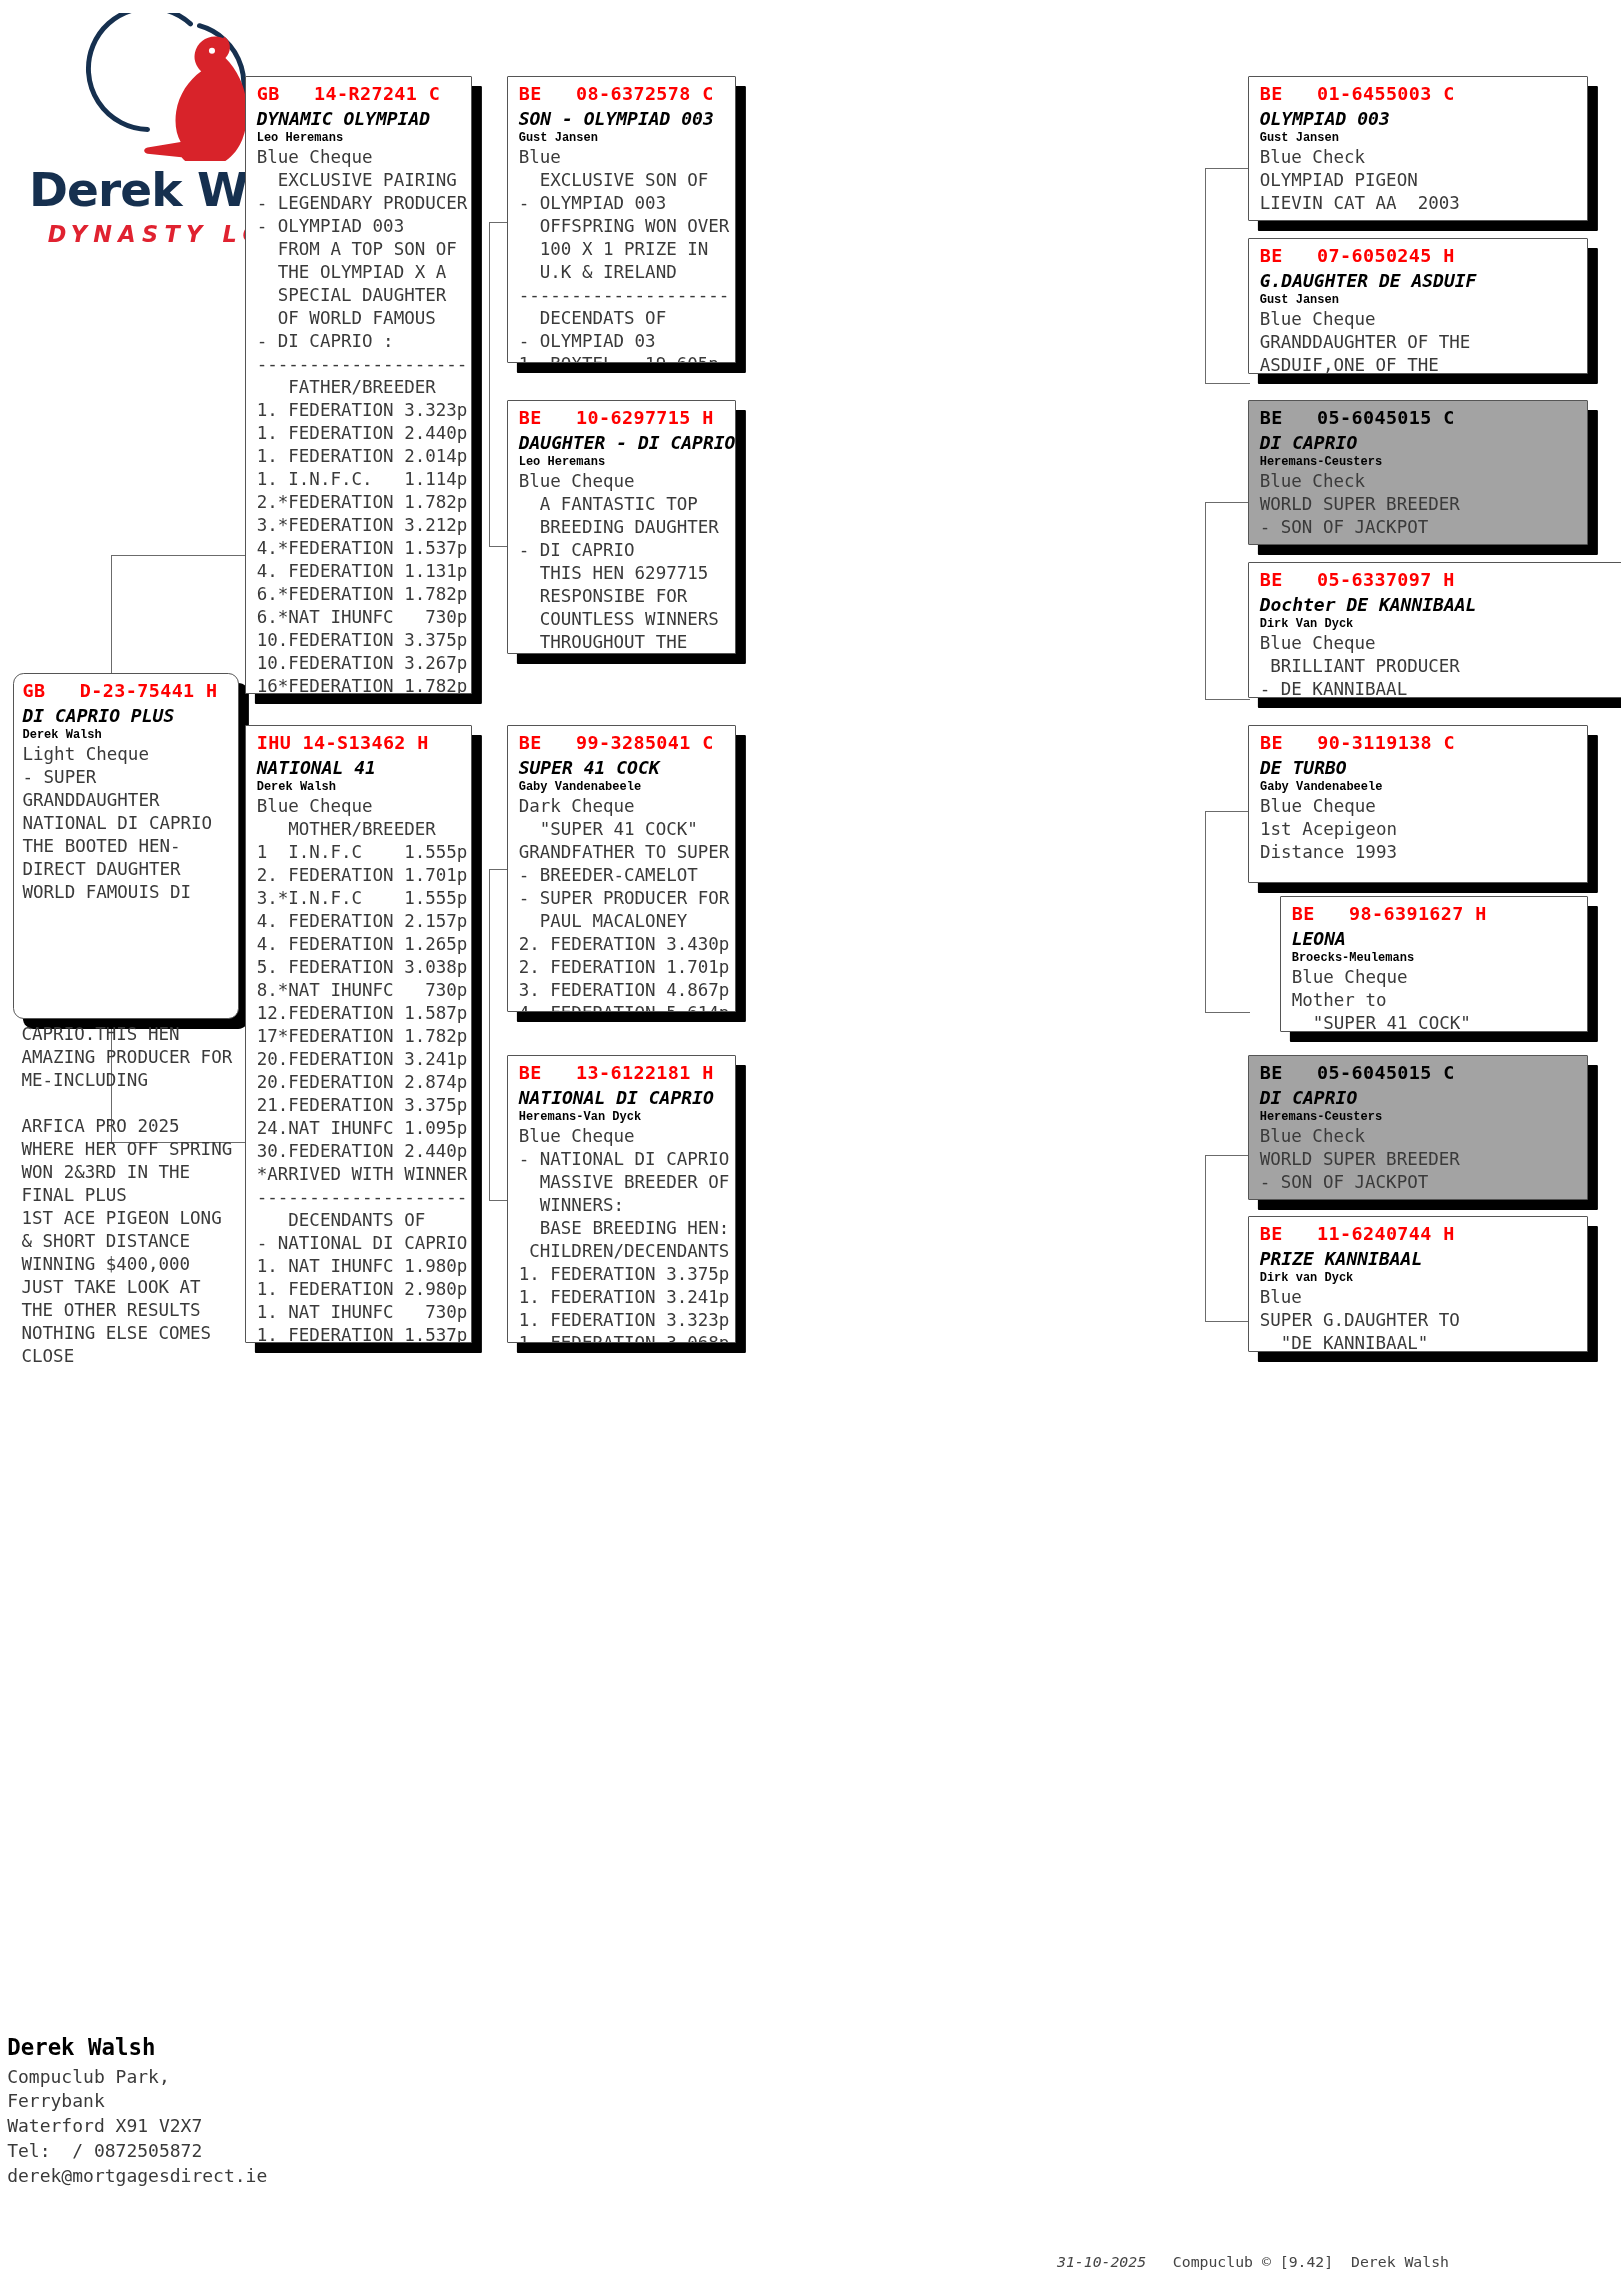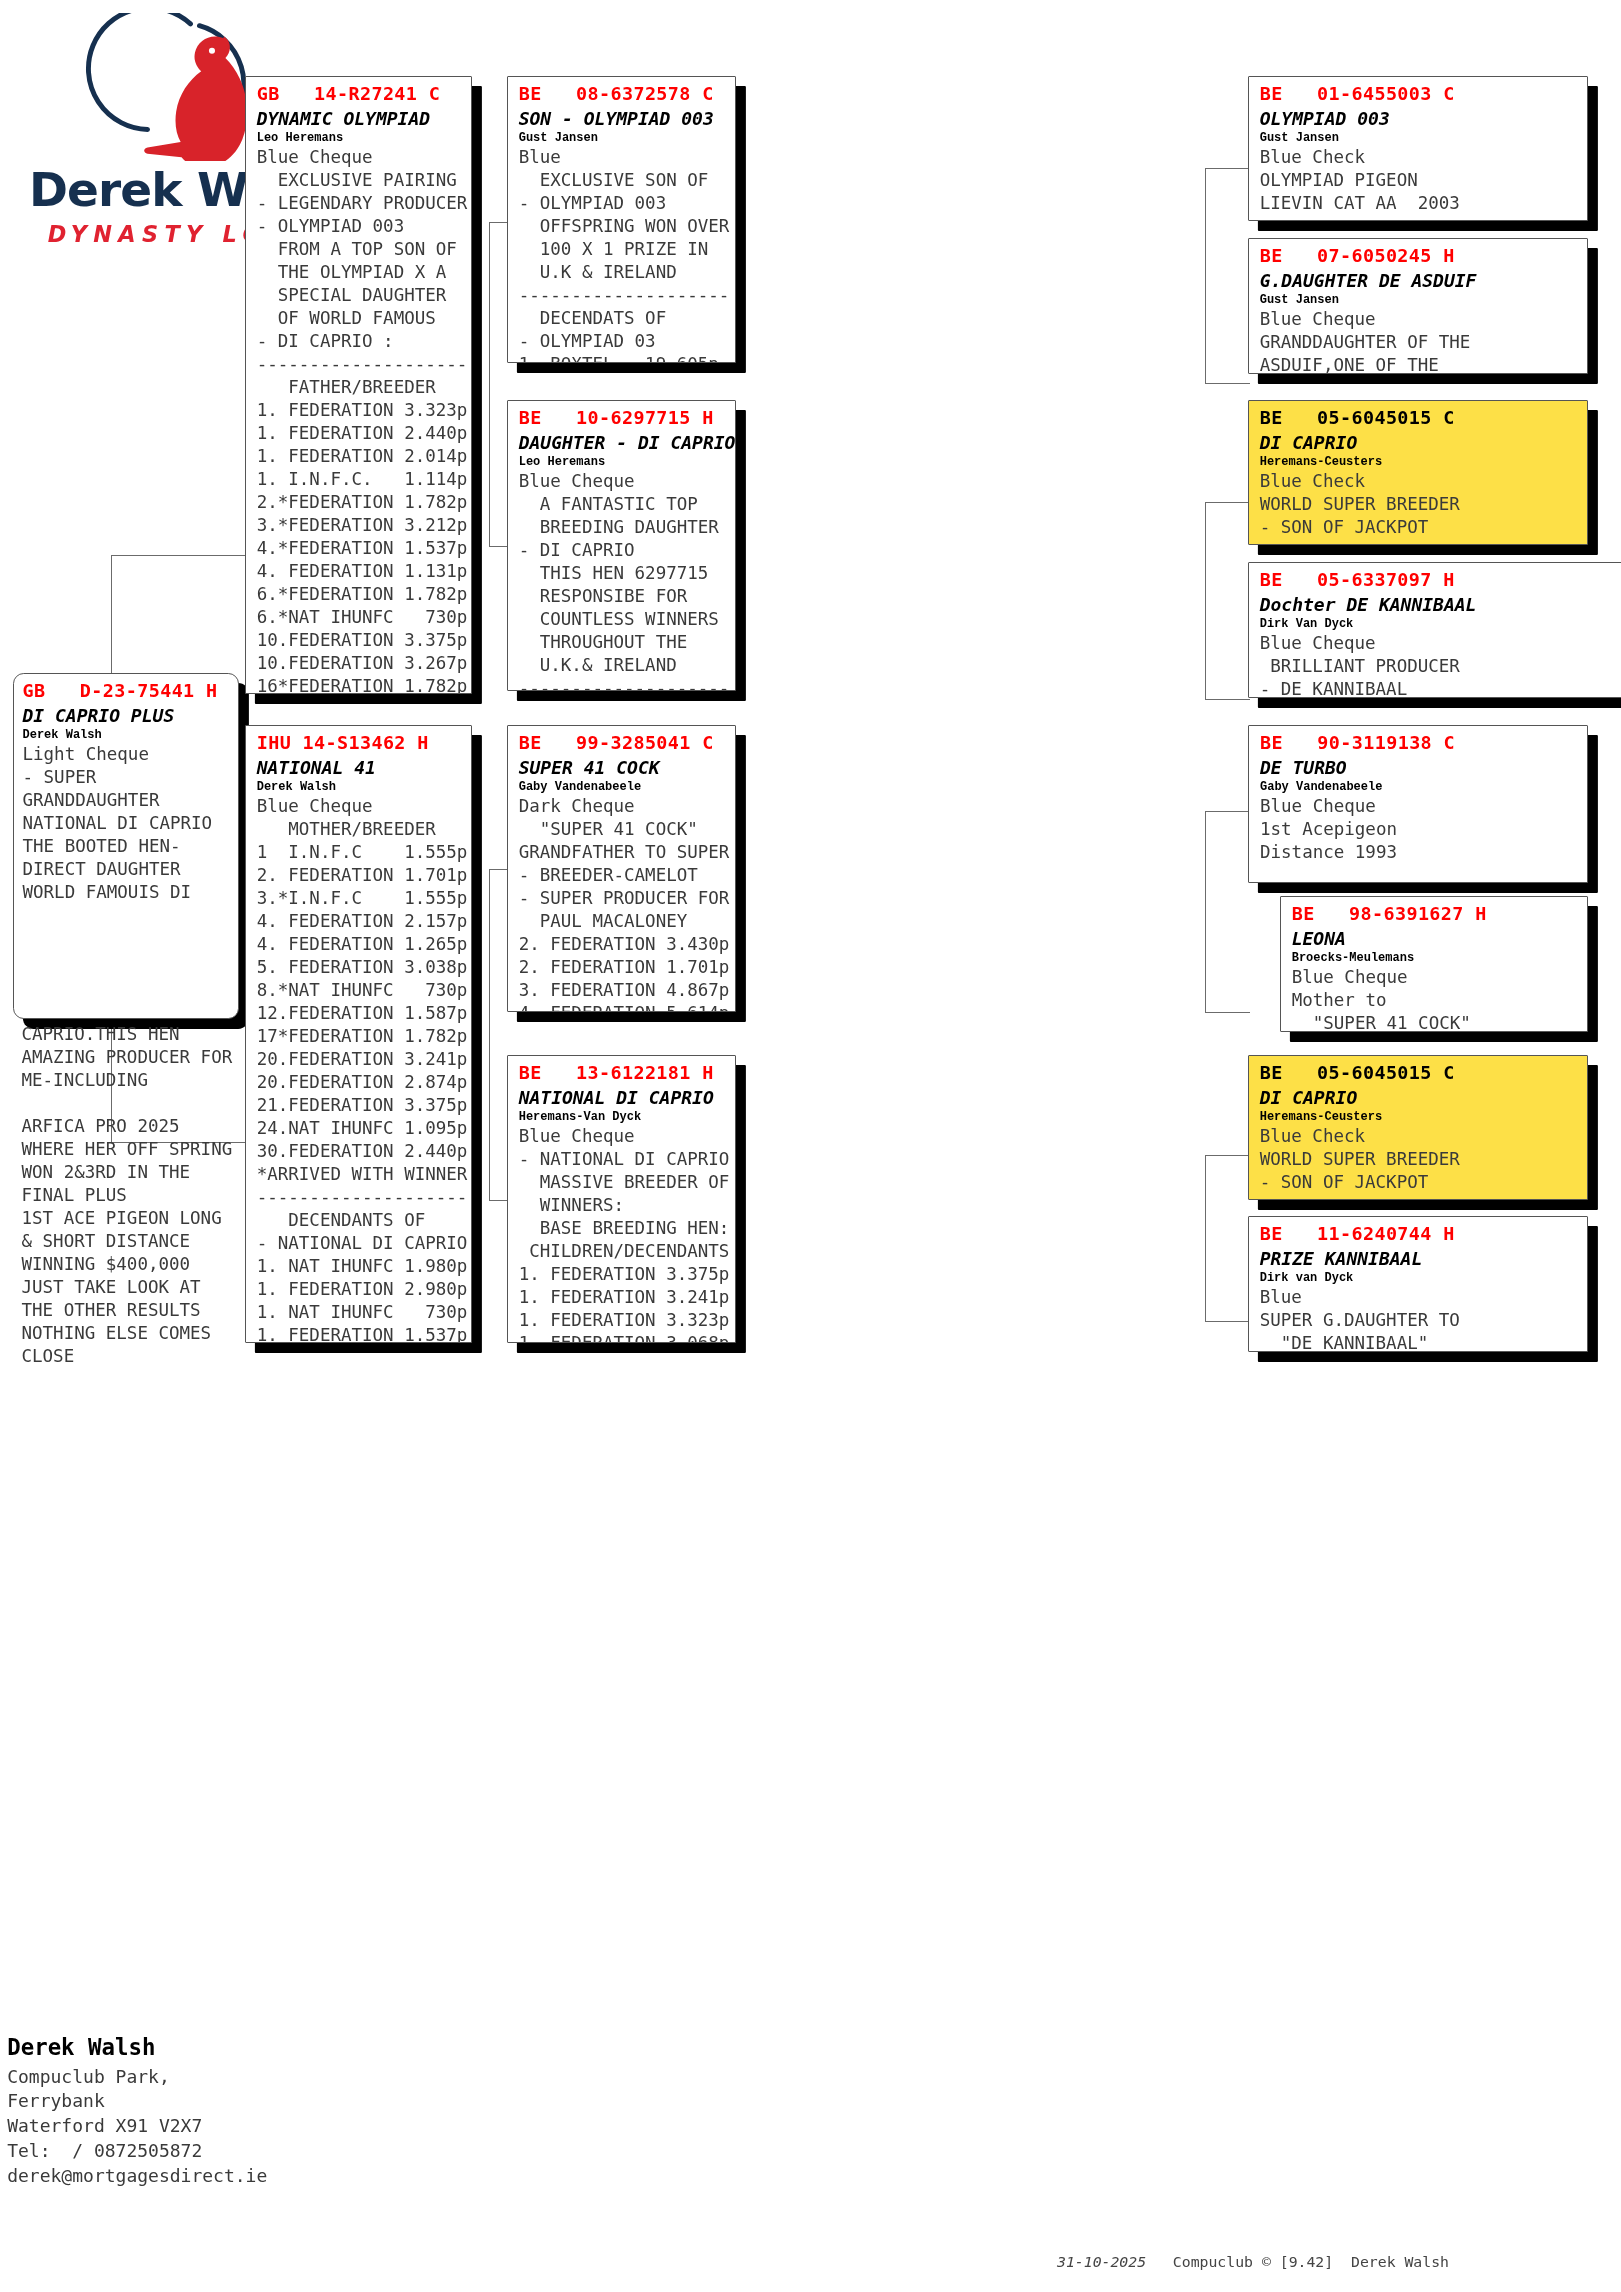--- a/index.html
+++ b/index.html
@@ -38,21 +38,21 @@
   .card{
     position:absolute;
     background:#ffffff;
     border:1.4px solid #555;
     border-radius:1px;
     box-sizing:border-box;
     box-shadow:9.9px 9.9px 0 0 #000;
     padding:5.4px 9px 7.2px 10.7px;
     overflow:hidden;
   }
-  .card.pink{background:#fde047;}
+  .card.pink{background:#a3a3a3;}
   .ring{
     font-size:18.4px;font-weight:bold;color:#ff0000;
     white-space:pre;line-height:1.33;letter-spacing:0.4px;
   }
   .card.pink .ring{color:#000000;}
   .nick{
     font-size:18px;font-weight:bold;font-style:italic;color:#000;
     white-space:pre;line-height:1.32;
   }
   .owner{
@@ -267,21 +267,21 @@
         <div class="body-line">  OFFSPRING WON OVER</div>
         <div class="body-line">  100 X 1 PRIZE IN</div>
         <div class="body-line">  U.K &amp; IRELAND</div>
         <div class="body-line">--------------------</div>
         <div class="body-line">  DECENDATS OF</div>
         <div class="body-line">- OLYMPIAD 03</div>
         <div class="body-line">1. BOXTEL   19.605p</div>
       </div>
   </div>
 
-  <div class="card" style="left:507px;top:400px;width:229px;height:291px;">
+  <div class="card" style="left:507px;top:400px;width:229px;height:254px;">
     <div class="ring">BE   10-6297715 H</div>
     <div class="nick">DAUGHTER - DI CAPRIO</div>
     <div class="owner">Leo Heremans</div>
     <div>
         <div class="body-line">Blue Cheque</div>
         <div class="body-line">  A FANTASTIC TOP</div>
         <div class="body-line">  BREEDING DAUGHTER</div>
         <div class="body-line">- DI CAPRIO</div>
         <div class="body-line">  THIS HEN 6297715</div>
         <div class="body-line">  RESPONSIBE FOR</div>

